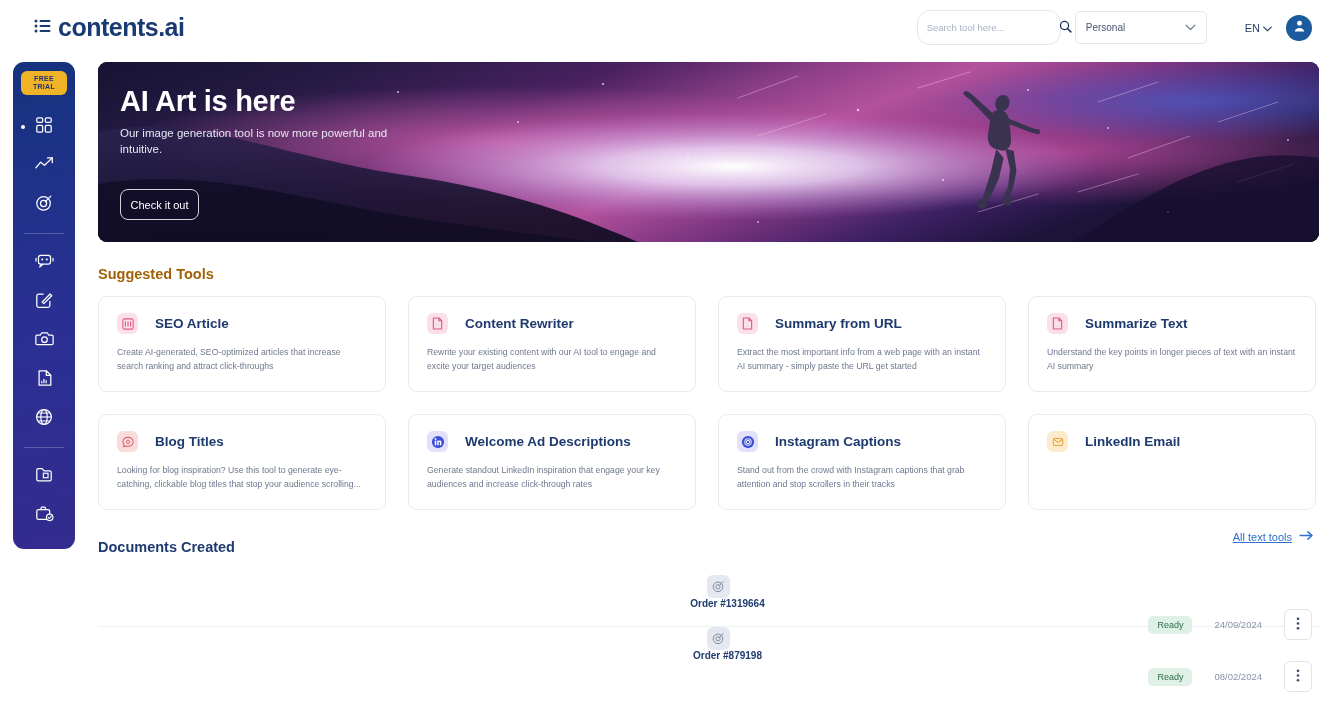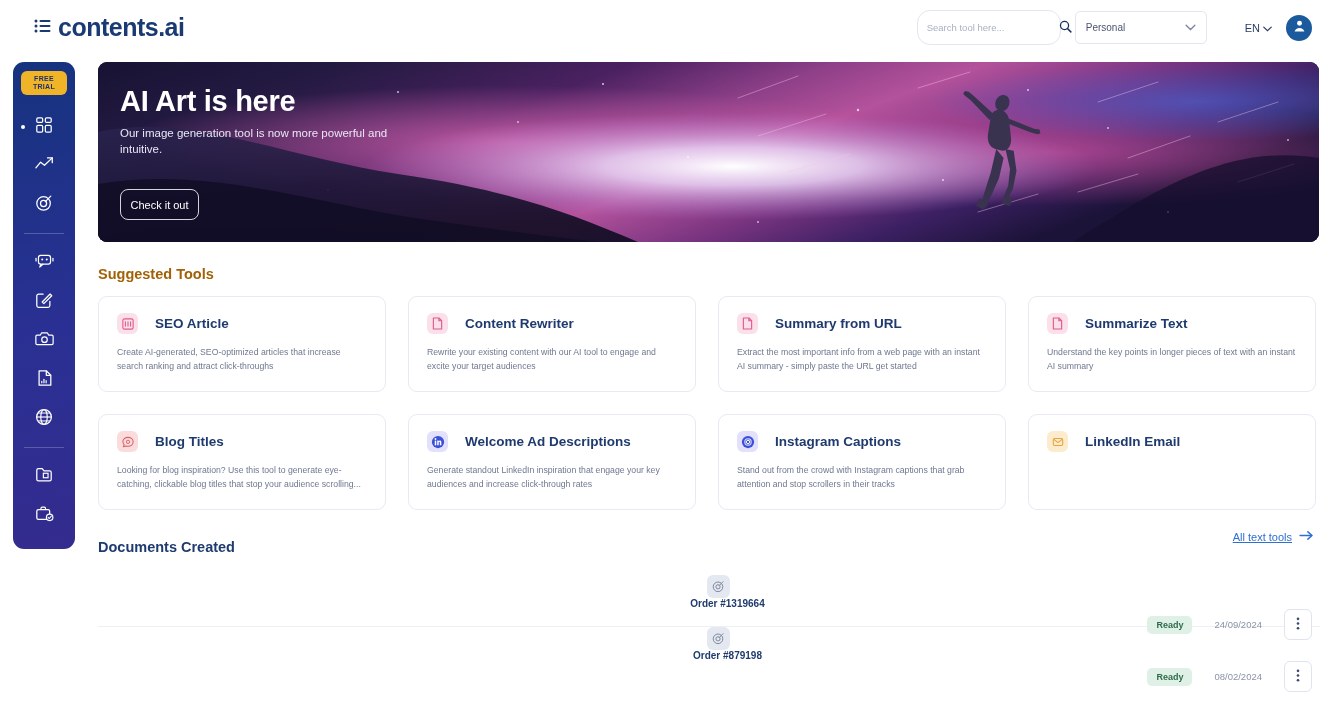--- a/index.html
+++ b/index.html
@@ -206,21 +206,21 @@
   .doc-name {
     margin-left: 19px;
     font-size: 10px; font-weight: bold; color: #1e3a6e;
   }
   .doc-right {
     margin-left: auto;
     display: flex; align-items: center; gap: 22px;
   }
   .badge-ready {
     background: #dff1e6; color: #2f6b4a;
-    font-size: 9px; font-weight: bold;
+    font-size: 9px; font-weight: normal;
     padding: 4px 9px; border-radius: 5px;
   }
   .doc-date { font-size: 9.5px; color: #8a93a8; }
   .kebab-btn {
     width: 28px; height: 31px;
     border: 1px solid #dfe4ee; border-radius: 6px;
     background: #fff;
     display: flex; align-items: center; justify-content: center;
   }
 </style>

